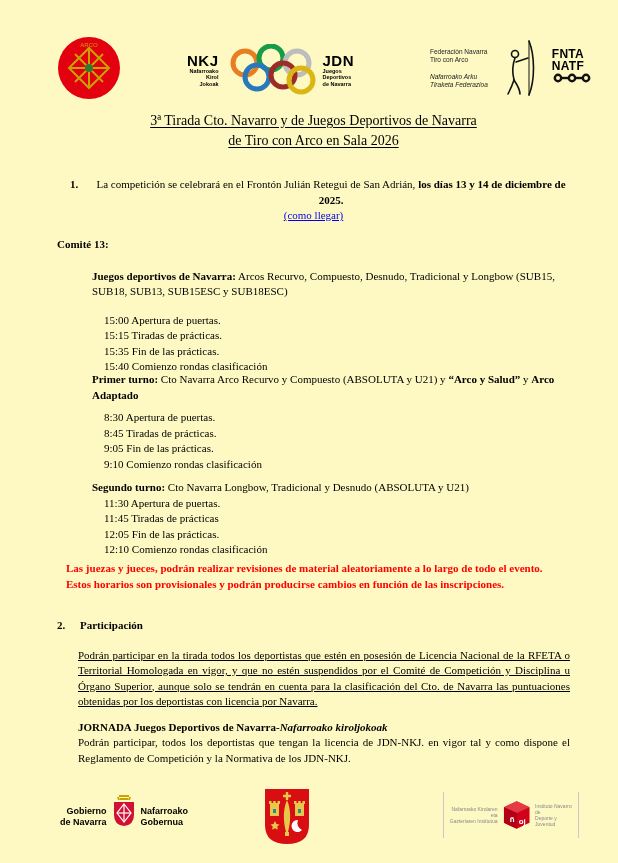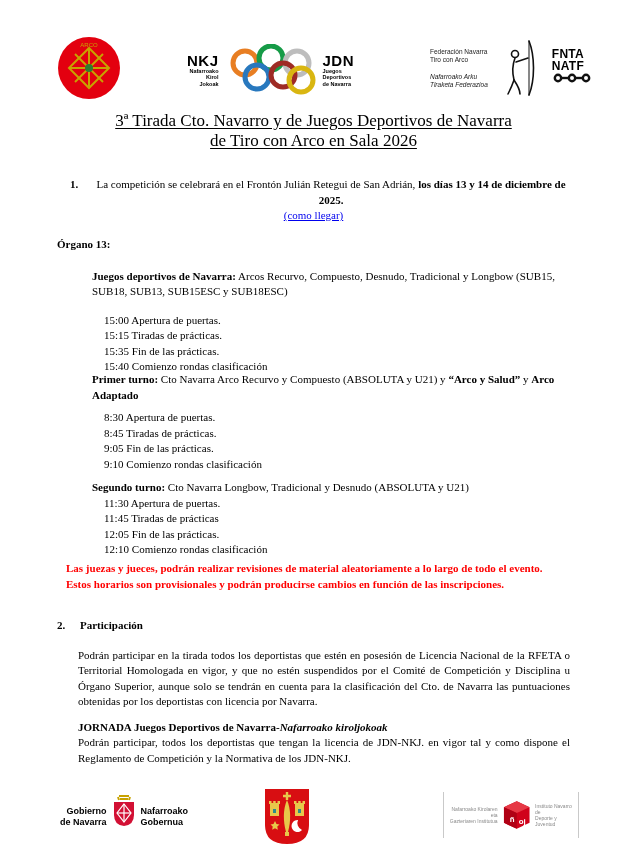--- a/index.html
+++ b/index.html
@@ -1,19 +1,19 @@
 <!DOCTYPE html>
 <html><head>
 <meta charset="utf-8">
 <style>
   * { margin:0; padding:0; box-sizing:border-box; }
   html,body { background:#888; }
   .page {
     position:relative; width:618px; height:863px; margin:0 auto;
-    background:#ffffff; overflow:hidden;
+    background:#fef9c3; overflow:hidden;
     font-family:"Liberation Serif", serif;
     font-size:11px; line-height:15.5px; color:#000;
   }
   .b { font-weight:bold; }
   .i { font-style:italic; }
 
   
   .hdr-club { position:absolute; left:57px; top:36px; width:64px; height:64px; }
   .hdr-nkj  { position:absolute; left:187px; top:44px; display:flex; align-items:center; gap:6px;
               font-family:"Liberation Sans", sans-serif; }
@@ -22,21 +22,21 @@
   .nkj-txt  { text-align:right; }
   .jdn-txt  { text-align:left; }
   .hdr-fnta { position:absolute; left:430px; top:38px; display:flex; align-items:center; gap:14px;
               font-family:"Liberation Sans", sans-serif; }
   .fnta-lines { font-size:6.5px; line-height:8px; color:#222; }
   .fnta-lines .grp2 { margin-top:9px; font-style:italic; }
   .fnta-abbr { font-size:12px; font-weight:bold; line-height:12px; letter-spacing:.3px; }
 
   
   .title { position:absolute; left:57px; top:111px; width:513px; text-align:center;
-           font-size:17px; line-height:20px; }
+           font-size:14px; line-height:20px; }
   .title span { text-decoration:underline; text-underline-offset:2px; }
 
   
   .item1 { position:absolute; left:57px; top:177px; width:513px; }
   .item1 .num { position:absolute; left:13px; top:0; font-weight:bold; }
   .item1 .body { margin-left:35px; text-align:center; }
   .item1 .linkline { text-align:center; }
   a.maplink { color:#0000EE; text-decoration:underline; cursor:pointer; }
 
   
@@ -51,21 +51,21 @@
   .cat.m3 { margin-top:8px; }
 
   
   .notices { position:absolute; left:66px; top:561px; width:509px;
              font-weight:bold; text-align:justify; }
 
   
   .sec-part { position:absolute; left:57px; top:618px; width:513px; }
   .sec-part .head { font-weight:bold; }
   .sec-part .head .no { display:inline-block; width:23px; }
-  .sec-part .para { margin-top:14px; padding-left:21px; text-align:justify; }
+  .sec-part .para { margin-top:14px; padding-left:21px; text-align:justify;text-decoration:underline; }
   .sec-part .jornada { margin-top:10px; padding-left:21px; text-align:justify; }
 
   
   .ftr-gob { position:absolute; left:60px; top:795px; display:flex; align-items:flex-end; gap:5px;
              font-family:"Liberation Sans", sans-serif; font-size:9px; font-weight:bold; line-height:10.5px; }
   .gob-es { text-align:right; }
   .ftr-shield { position:absolute; left:262px; top:787px; }
   .ftr-indj { position:absolute; left:443px; top:792px; width:136px; height:46px;
               border-left:1px solid #c9c9c9; border-right:1px solid #c9c9c9;
               display:flex; align-items:center; justify-content:center; gap:4px;
@@ -168,21 +168,21 @@
     <span class="num">1.</span>
     <div class="body">
       <span>La competición se celebrará en el Frontón Julián Retegui de San Adrián, </span><span class="b">los días 13 y 14 de diciembre de 2025.</span>
     </div>
     <div class="linkline">
       <a class="maplink" style="color: rgb(0, 0, 238);">(como llegar)</a>
     </div>
   </div>
 
   <div class="sec sec-sat">
-    <div class="day-h">Órgano 13:</div>
+    <div class="day-h">Comité 13:</div>
     <p class="cat">
       <span class="b">Juegos deportivos de Navarra:</span><span> Arcos Recurvo, Compuesto, Desnudo, Tradicional y Longbow (SUB15, SUB18, SUB13, SUB15ESC y SUB18ESC)</span>
     </p>
     <ul class="sched m1">
       <li>15:00 Apertura de puertas.</li>
       <li>15:15 Tiradas de prácticas.</li>
       <li>15:35 Fin de las prácticas.</li>
       <li>15:40 Comienzo rondas clasificación</li>
     </ul>
   </div>

